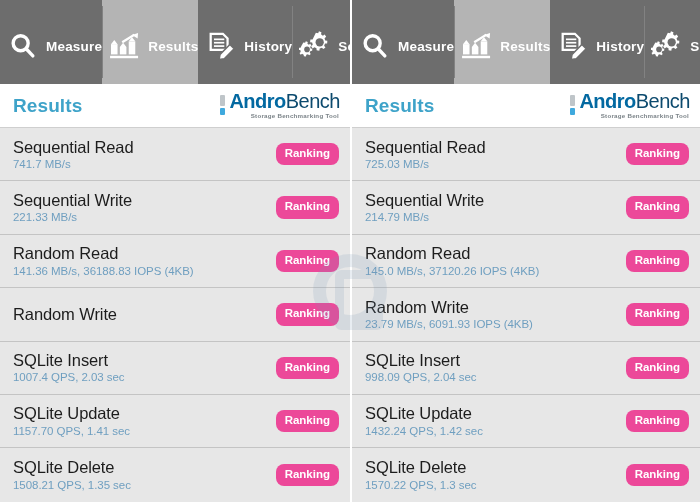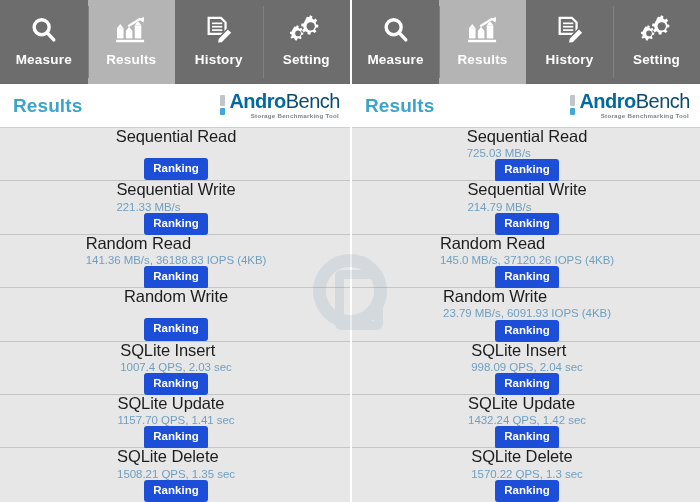--- a/index.html
+++ b/index.html
@@ -23,21 +23,21 @@
 
   
   .tabbar {
     height: 84px; flex: 0 0 84px;
     display: flex;
     background: #6d6d6d;
   }
   .tab {
     flex: 1 1 0;
     position: relative;
-    display: flex; flex-direction: column;
+    display: flex; flex-direction: row;
     align-items: center; justify-content: flex-start;
     padding-top: 8px;
     background: #6d6d6d;
     color: #ffffff;
   }
   .tab + .tab::before {
     content: "";
     position: absolute; left: 0; top: 6px; bottom: 6px;
     width: 1px; background: #828282;
   }
@@ -88,37 +88,36 @@
 
   
   .list { flex: 1 1 auto; position: relative; z-index: 2; }
   .row {
     height: 53.4px;
     background: #e7e7e7;
     border-bottom: 1px solid #c4c4c4;
     display: flex; align-items: center; justify-content: space-between;
     padding: 0 11px 0 13px;
     position: relative;
-    flex-direction: column;
   }
   .row:last-child { border-bottom: none; }
   .row-texts { display: flex; flex-direction: column; gap: 2px; }
   .row-title {
     font-size: 16.5px; color: #1d1d1d; line-height: 1.05;
     letter-spacing: -.1px;
   }
   .row-value {
     font-size: 11.5px; color: #6f9fc0; line-height: 1.05;
     letter-spacing: -.05px;
   }
   .rank-btn {
-    background: #1d4ed8;
+    background: #ec4899;
     color: #ffffff;
     font-size: 11.5px; font-weight: bold;
-    border: none; border-radius: 3px;
+    border: none; border-radius: 8px;
     padding: 5px 9px 6px 9px;
     cursor: pointer;
     line-height: 1;
     white-space: nowrap;
   }
 
   
   .watermark {
     position: absolute;
     left: 0; top: 0; width: 700px; height: 502px;
@@ -226,20 +225,21 @@
           </span>
           <span class="logo-sub">Storage Benchmarking Tool</span>
         </span>
       </span>
     </div>
 
     <div class="list">
       <div class="row">
         <span class="row-texts">
           <span class="row-title">Sequential Read</span>
+          <span class="row-value">741.7 MB/s</span>
         </span>
         <button class="rank-btn">Ranking</button>
       </div>
       <div class="row">
         <span class="row-texts">
           <span class="row-title">Sequential Write</span>
           <span class="row-value">221.33 MB/s</span>
         </span>
         <button class="rank-btn">Ranking</button>
       </div>

